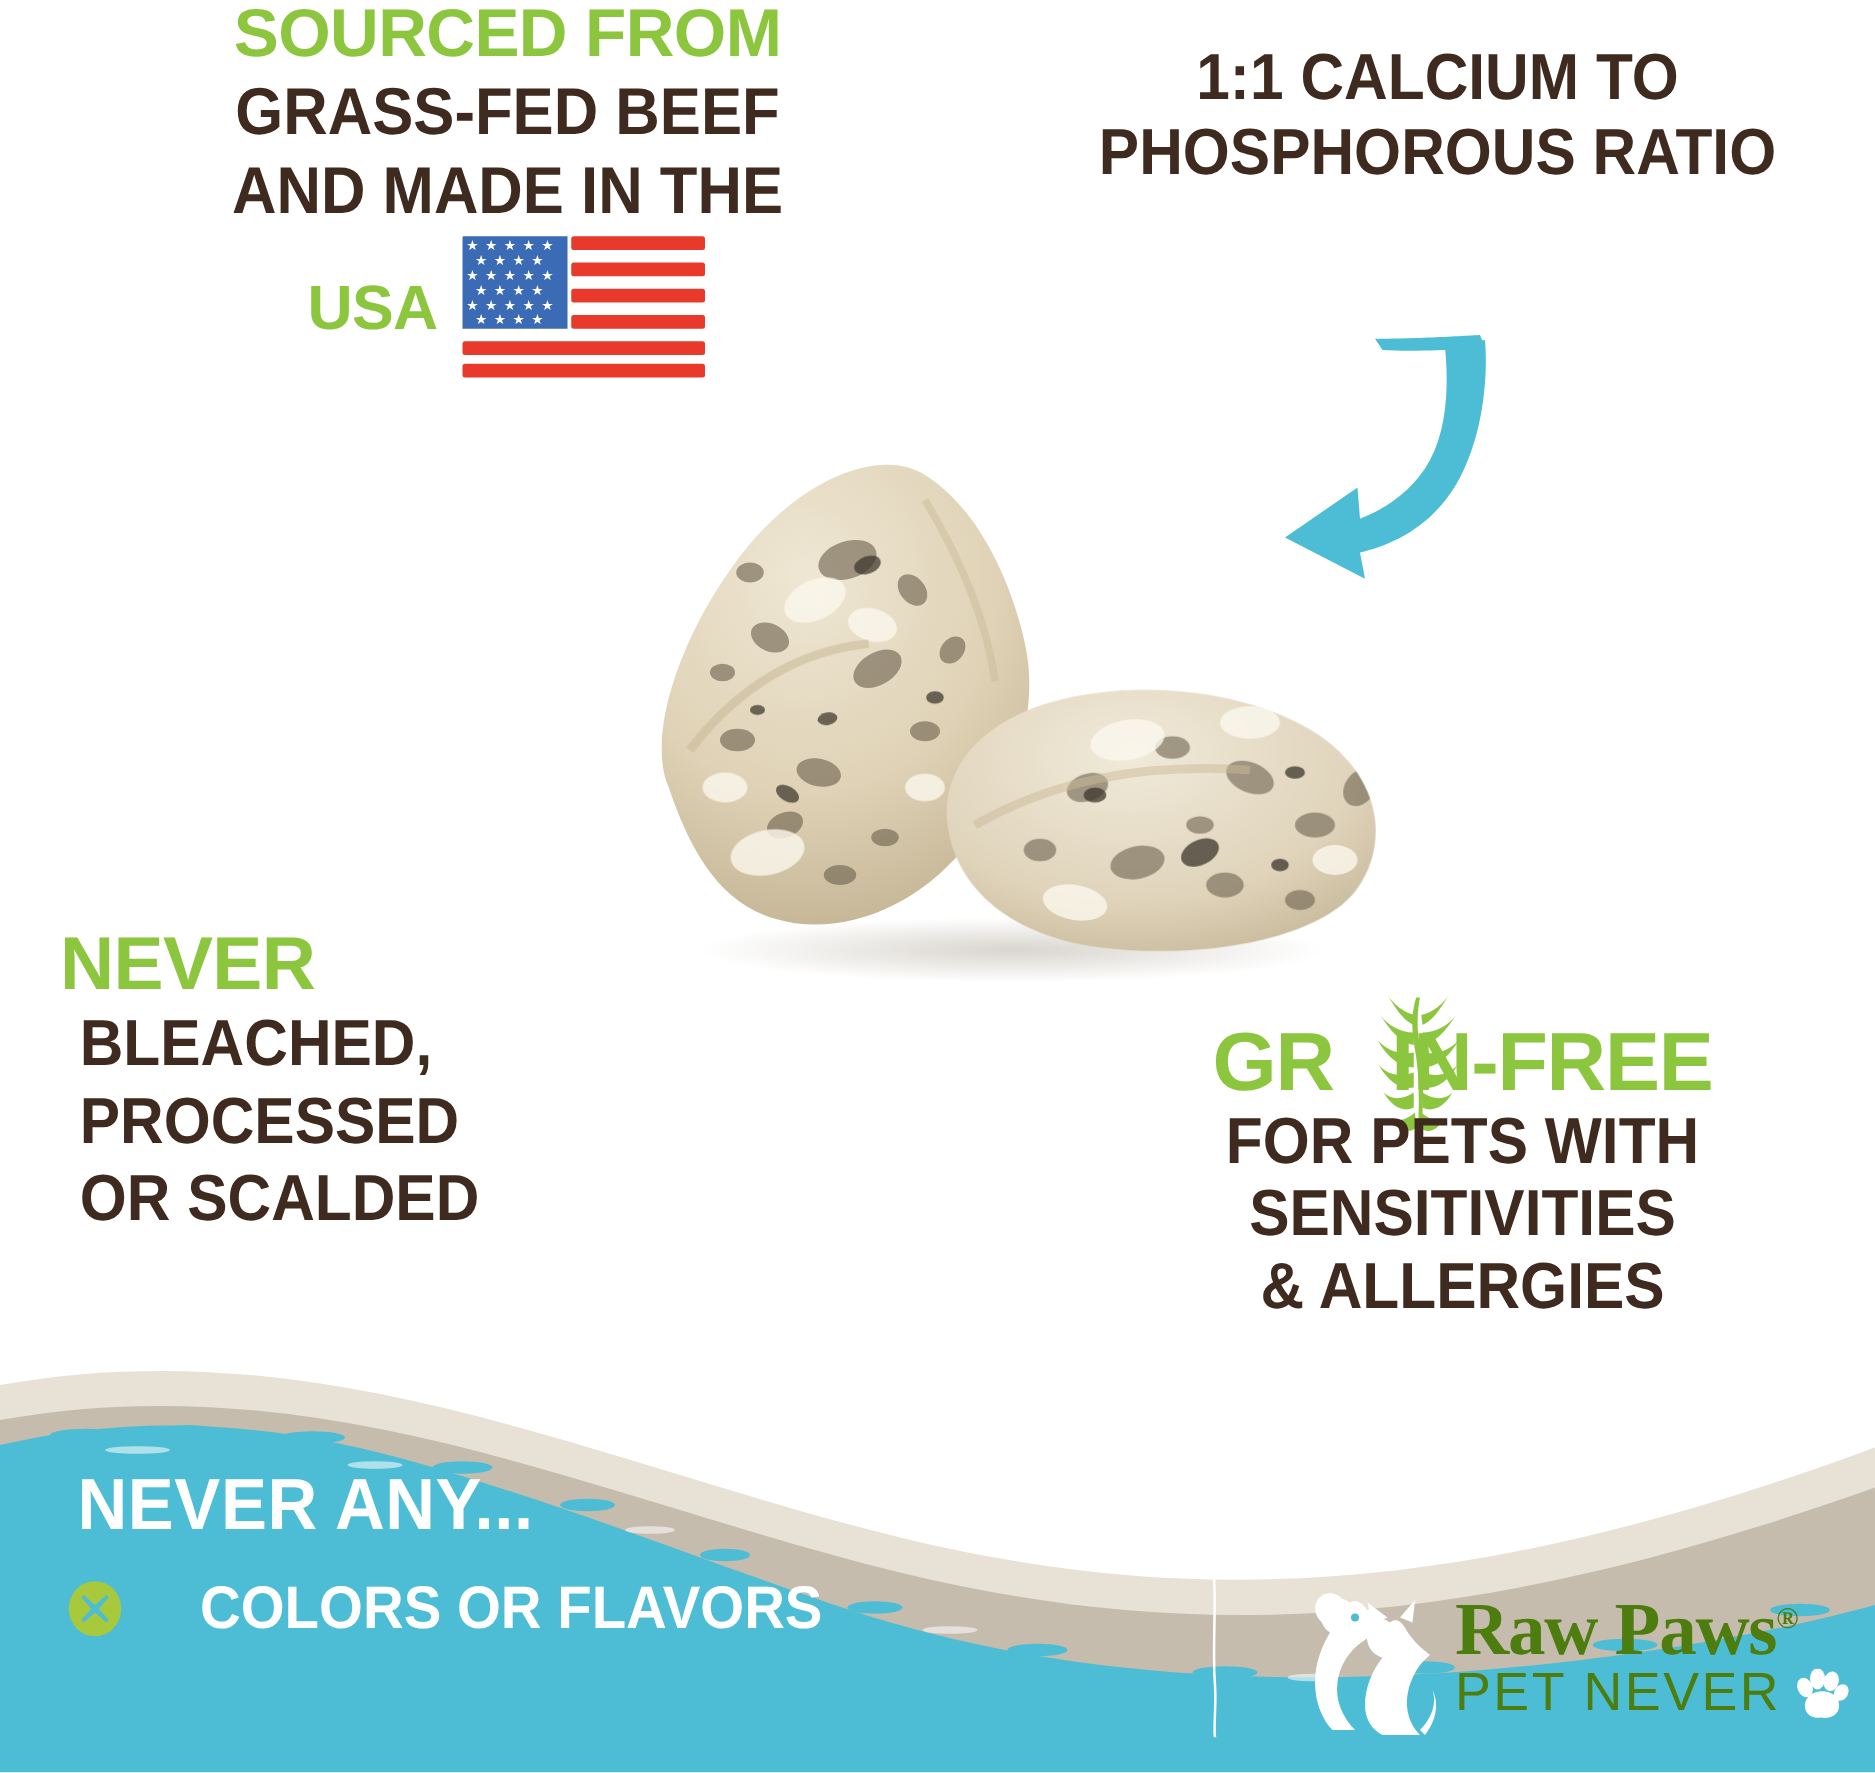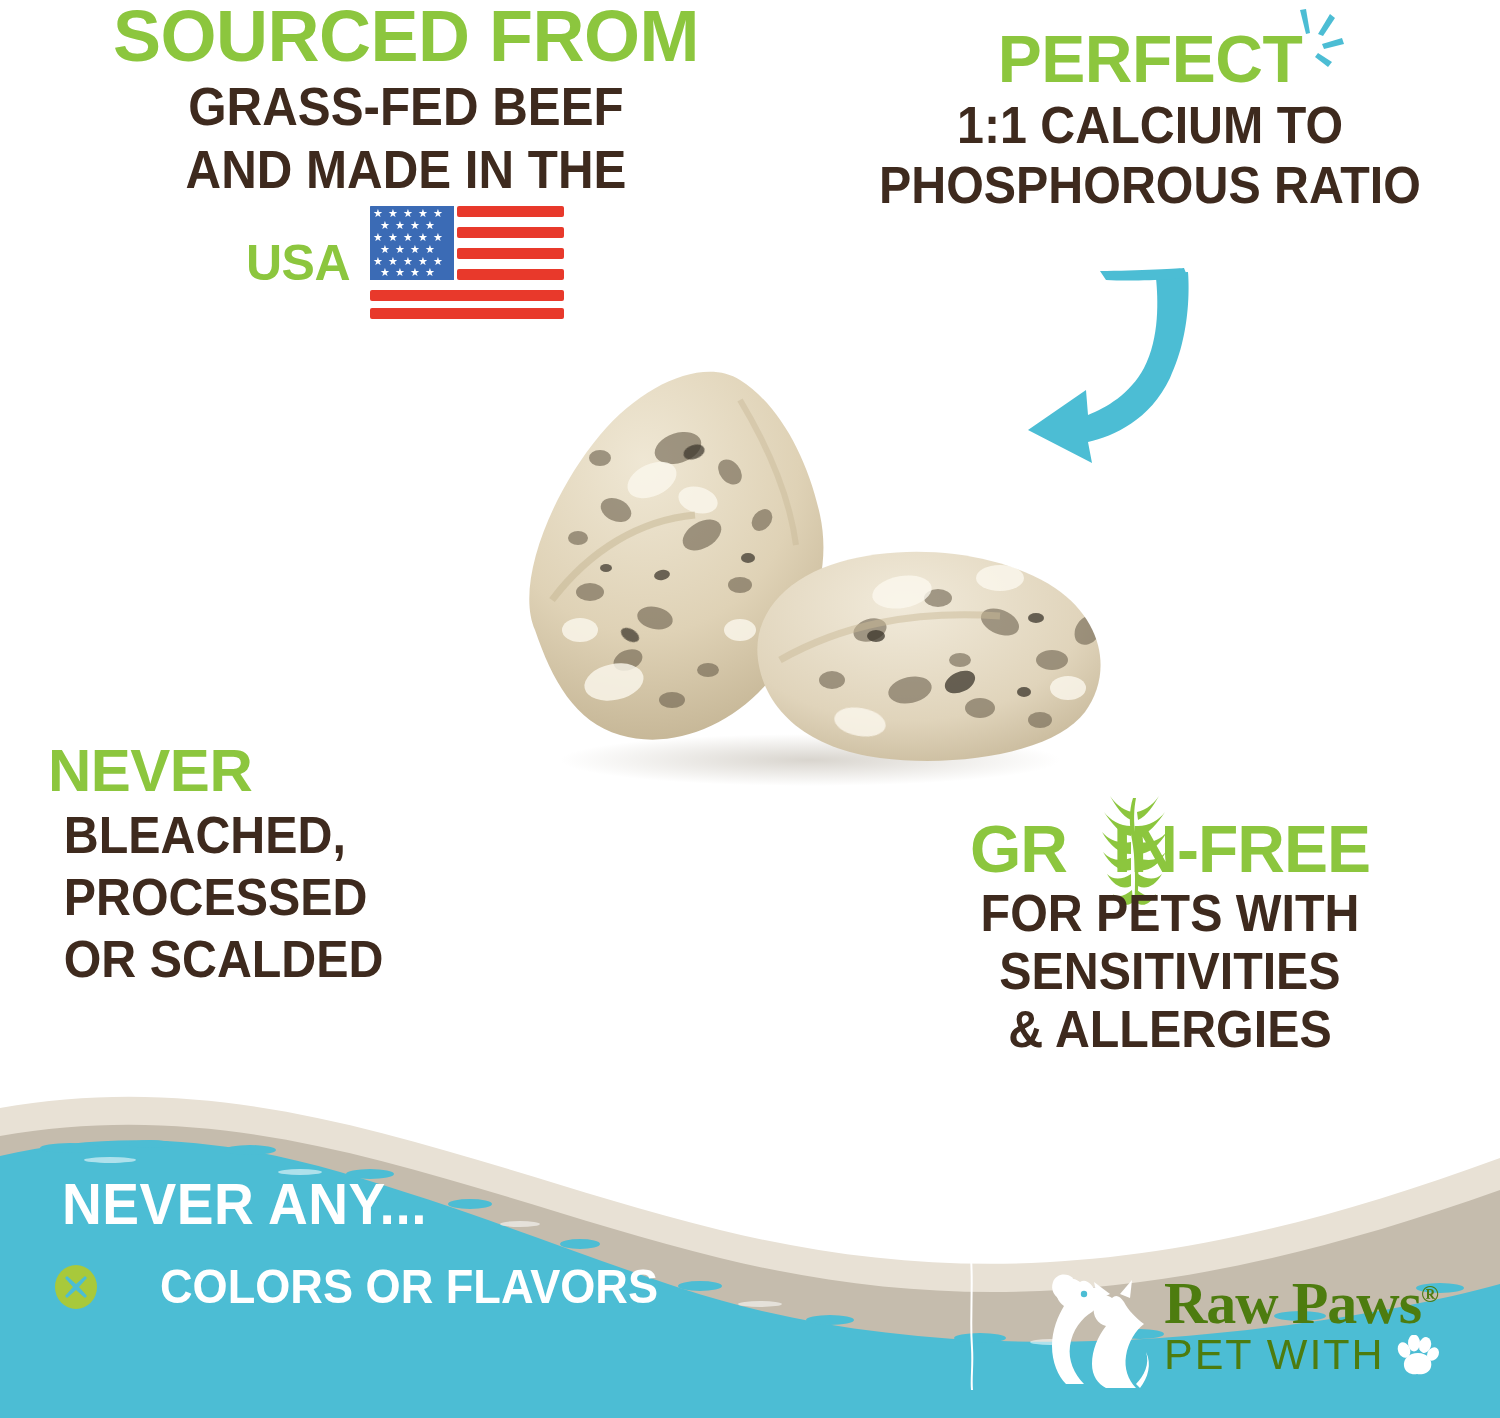--- a/index.html
+++ b/index.html
@@ -24,21 +24,21 @@
     font-family:"Liberation Sans Narrow","Liberation Sans", sans-serif;
     font-weight:bold;
     line-height:1.0;
     text-transform:uppercase;
     letter-spacing:0px;
     transform:scaleX(0.93);
   }
 
   
   #blk-sourced{position:absolute;left:86px;top:2px;width:640px;text-align:center;}
-  #blk-sourced .hl{font-size:72px;}
+  #blk-sourced .hl{font-size:54px;}
   #blk-sourced .sub{font-size:53px;margin-top:10px;}
   #blk-sourced .usarow{display:flex;align-items:center;justify-content:center;gap:18px;margin-top:8px;}
   #blk-sourced .usarow .hl{font-size:50px;}
 
   
   .flag{width:198px;height:118px;display:block;}
 
   
   #blk-perfect{position:absolute;left:830px;top:28px;width:640px;text-align:center;}
   #blk-perfect .hlwrap{position:relative;display:inline-block;}
@@ -152,31 +152,20 @@
           <text x="17" y="72">★</text>
             <text x="32" y="72">★</text>
             <text x="47" y="72">★</text>
             <text x="62" y="72">★</text>
         </g>
       </svg>
     </div>
   </div>
 
   <div id="blk-perfect">
-    <div class="hlwrap">
-      <span class="hl">PERFECT</span>
-      <svg class="sparkle" viewBox="0 0 70 70">
-        <g fill="#4CBDD4">
-          <path d="M28 30 L22 6 L28 5 L32 29 Z"></path>
-          <path d="M40 30 L52 10 L57 14 L45 32 Z"></path>
-          <path d="M44 40 L64 34 L66 40 L46 45 Z"></path>
-          <path d="M40 49 L54 58 L50 63 L37 53 Z"></path>
-        </g>
-      </svg>
-    </div>
     <div class="sub">1:1 CALCIUM TO</div>
     <div class="sub">PHOSPHOROUS RATIO</div>
   </div>
 
   <svg id="arrow" viewBox="0 0 220 215">
     <path fill="#4CBDD4" d="M122 6 C160 8 200 4 200 4 C200 4 206 60 182 110 C162 152 126 168 100 174
         L104 195 L40 162 L98 122 L100 147 C118 140 142 126 156 100 C172 70 170 30 168 10 Z"></path>
     <path fill="#4CBDD4" d="M112 3 C148 3 196 0 196 0 L200 10 C200 10 152 14 118 12 Z"></path>
   </svg>
 
@@ -374,21 +363,21 @@
         <path d="M72 34 C64 28 56 32 54 42 C52 52 58 60 66 62 C58 72 52 86 52 100 C52 112 58 120 66 124
                  L96 124 C88 116 84 104 86 92 C88 78 96 66 104 60 C96 54 88 46 84 38 C80 32 76 30 72 34 Z"></path>
         <path d="M58 36 L54 18 L70 30 Z"></path>
         <path d="M80 30 L92 16 L90 34 Z"></path>
         <path d="M96 120 C104 112 110 100 106 88 C112 100 108 114 100 124 Z"></path>
       </g>
     </svg>
     <div id="logotext">
       <div id="logo-name"><span>Raw Paws</span><span class="reg">®</span></div>
       <div id="logo-tag">
-        <span class="t">PET WITH</span>
+        <span class="t">PET NEVER</span>
         <svg class="pawicon" viewBox="0 0 44 40">
           <g fill="#ffffff">
             <ellipse cx="9" cy="15" rx="6" ry="8" transform="rotate(-22 9 15)"></ellipse>
             <ellipse cx="19" cy="8" rx="6" ry="8.5"></ellipse>
             <ellipse cx="30" cy="10" rx="6" ry="8" transform="rotate(16 30 10)"></ellipse>
             <ellipse cx="38" cy="19" rx="5.5" ry="7" transform="rotate(32 38 19)"></ellipse>
             <path d="M23 18 C32 18 38 25 36 32 C34 39 26 40 22 39 C17 40 10 38 9 31 C8 24 14 18 23 18 Z"></path>
           </g>
         </svg>
       </div>

